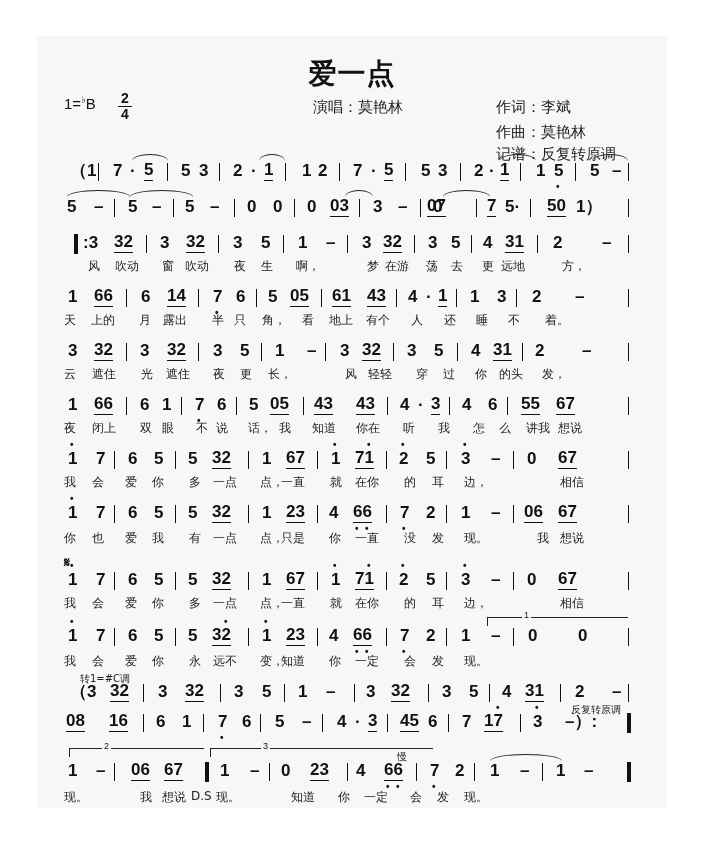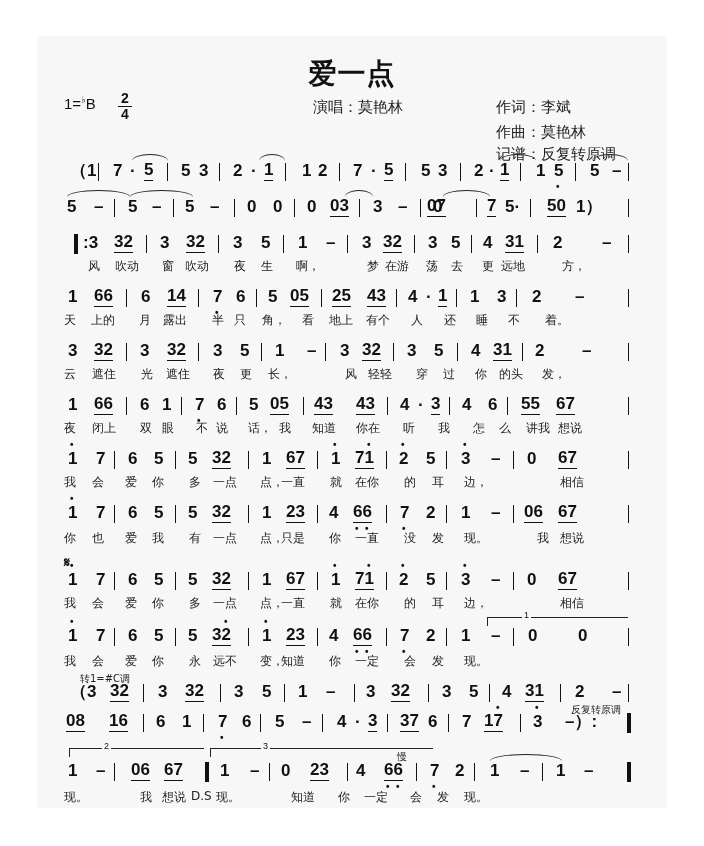--- a/index.html
+++ b/index.html
@@ -168,21 +168,21 @@
       <div class="tok" style="left: 141px;">6</div>
       <div class="tok ul" style="left: 167px;">14</div>
       <div class="bar" style="left: 198px;"></div>
       <div class="tok" style="left: 213px;">7</div>
       <div class="dot-below" style="left: 215px; top: 24px;">•</div>
       <div class="tok" style="left: 236px;">6</div>
       <div class="bar" style="left: 256px;"></div>
       <div class="tok" style="left: 268px;">5</div>
       <div class="tok ul" style="left: 290px;">05</div>
       <div class="bar" style="left: 321px;"></div>
-      <div class="tok ul" style="left: 332px;">25</div>
+      <div class="tok ul" style="left: 332px;">61</div>
       <div class="tok ul" style="left: 367px;">43</div>
       <div class="bar" style="left: 396px;"></div>
       <div class="tok" style="left: 408px;">4</div>
       <div class="tok" style="left: 426px;">·</div>
       <div class="tok ul" style="left: 438px;">1</div>
       <div class="bar" style="left: 456px;"></div>
       <div class="tok" style="left: 470px;">1</div>
       <div class="tok" style="left: 497px;">3</div>
       <div class="bar" style="left: 516px;"></div>
       <div class="tok" style="left: 532px;">2</div>
@@ -505,21 +505,21 @@
       <div class="dot-below" style="left: 220px; top: 24px;">•</div>
       <div class="tok" style="left: 242px;">6</div>
       <div class="bar" style="left: 260px;"></div>
       <div class="tok" style="left: 275px;">5</div>
       <div class="tok" style="left: 302px;">–</div>
       <div class="bar" style="left: 322px;"></div>
       <div class="tok" style="left: 337px;">4</div>
       <div class="tok" style="left: 355px;">·</div>
       <div class="tok ul" style="left: 368px;">3</div>
       <div class="bar" style="left: 387px;"></div>
-      <div class="tok ul" style="left: 400px;">37</div>
+      <div class="tok ul" style="left: 400px;">45</div>
       <div class="tok" style="left: 428px;">6</div>
       <div class="bar" style="left: 448px;"></div>
       <div class="tok" style="left: 462px;">7</div>
       <div class="tok ul" style="left: 484px;">17</div>
       <div class="dot-above" style="left: 496px; top: -6px;">•</div>
       <div class="bar" style="left: 520px;"></div>
       <div class="tok" style="left: 533px;">3</div>
       <div class="dot-above" style="left: 535px; top: -6px;">•</div>
       <div class="tok" style="left: 565px;">–）:</div>
       <div class="dbar" style="left: 627px;"></div>

